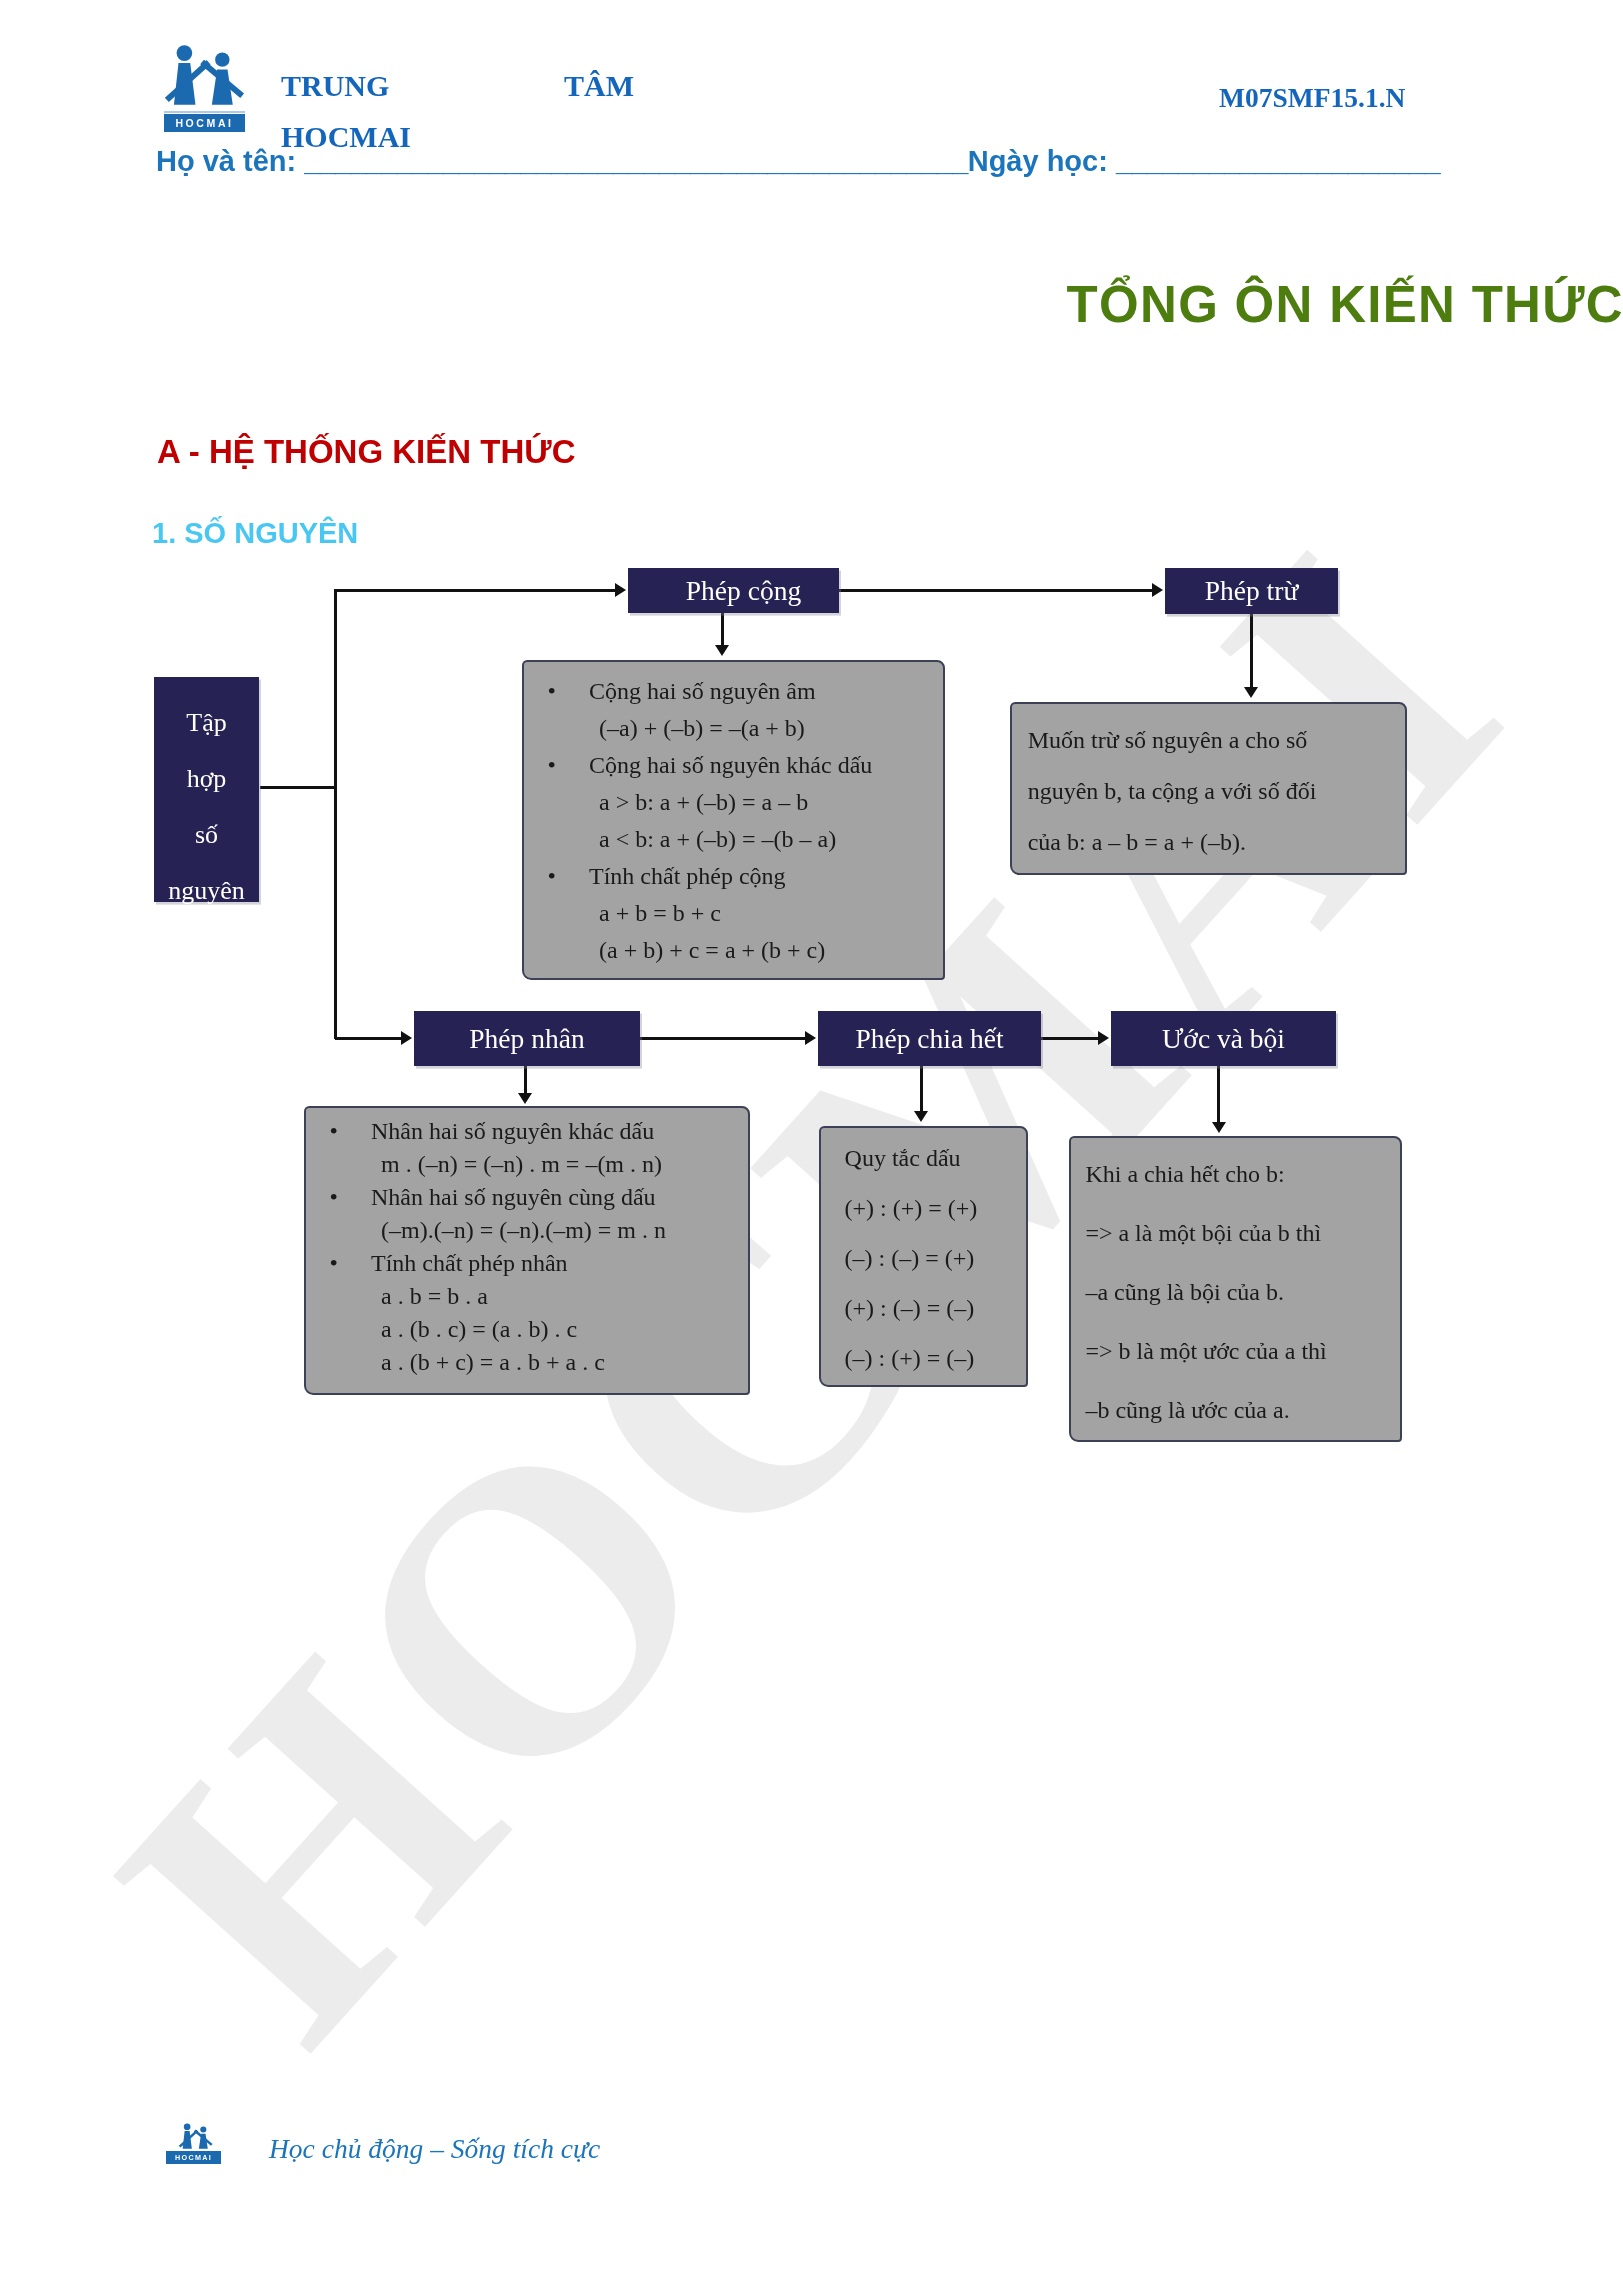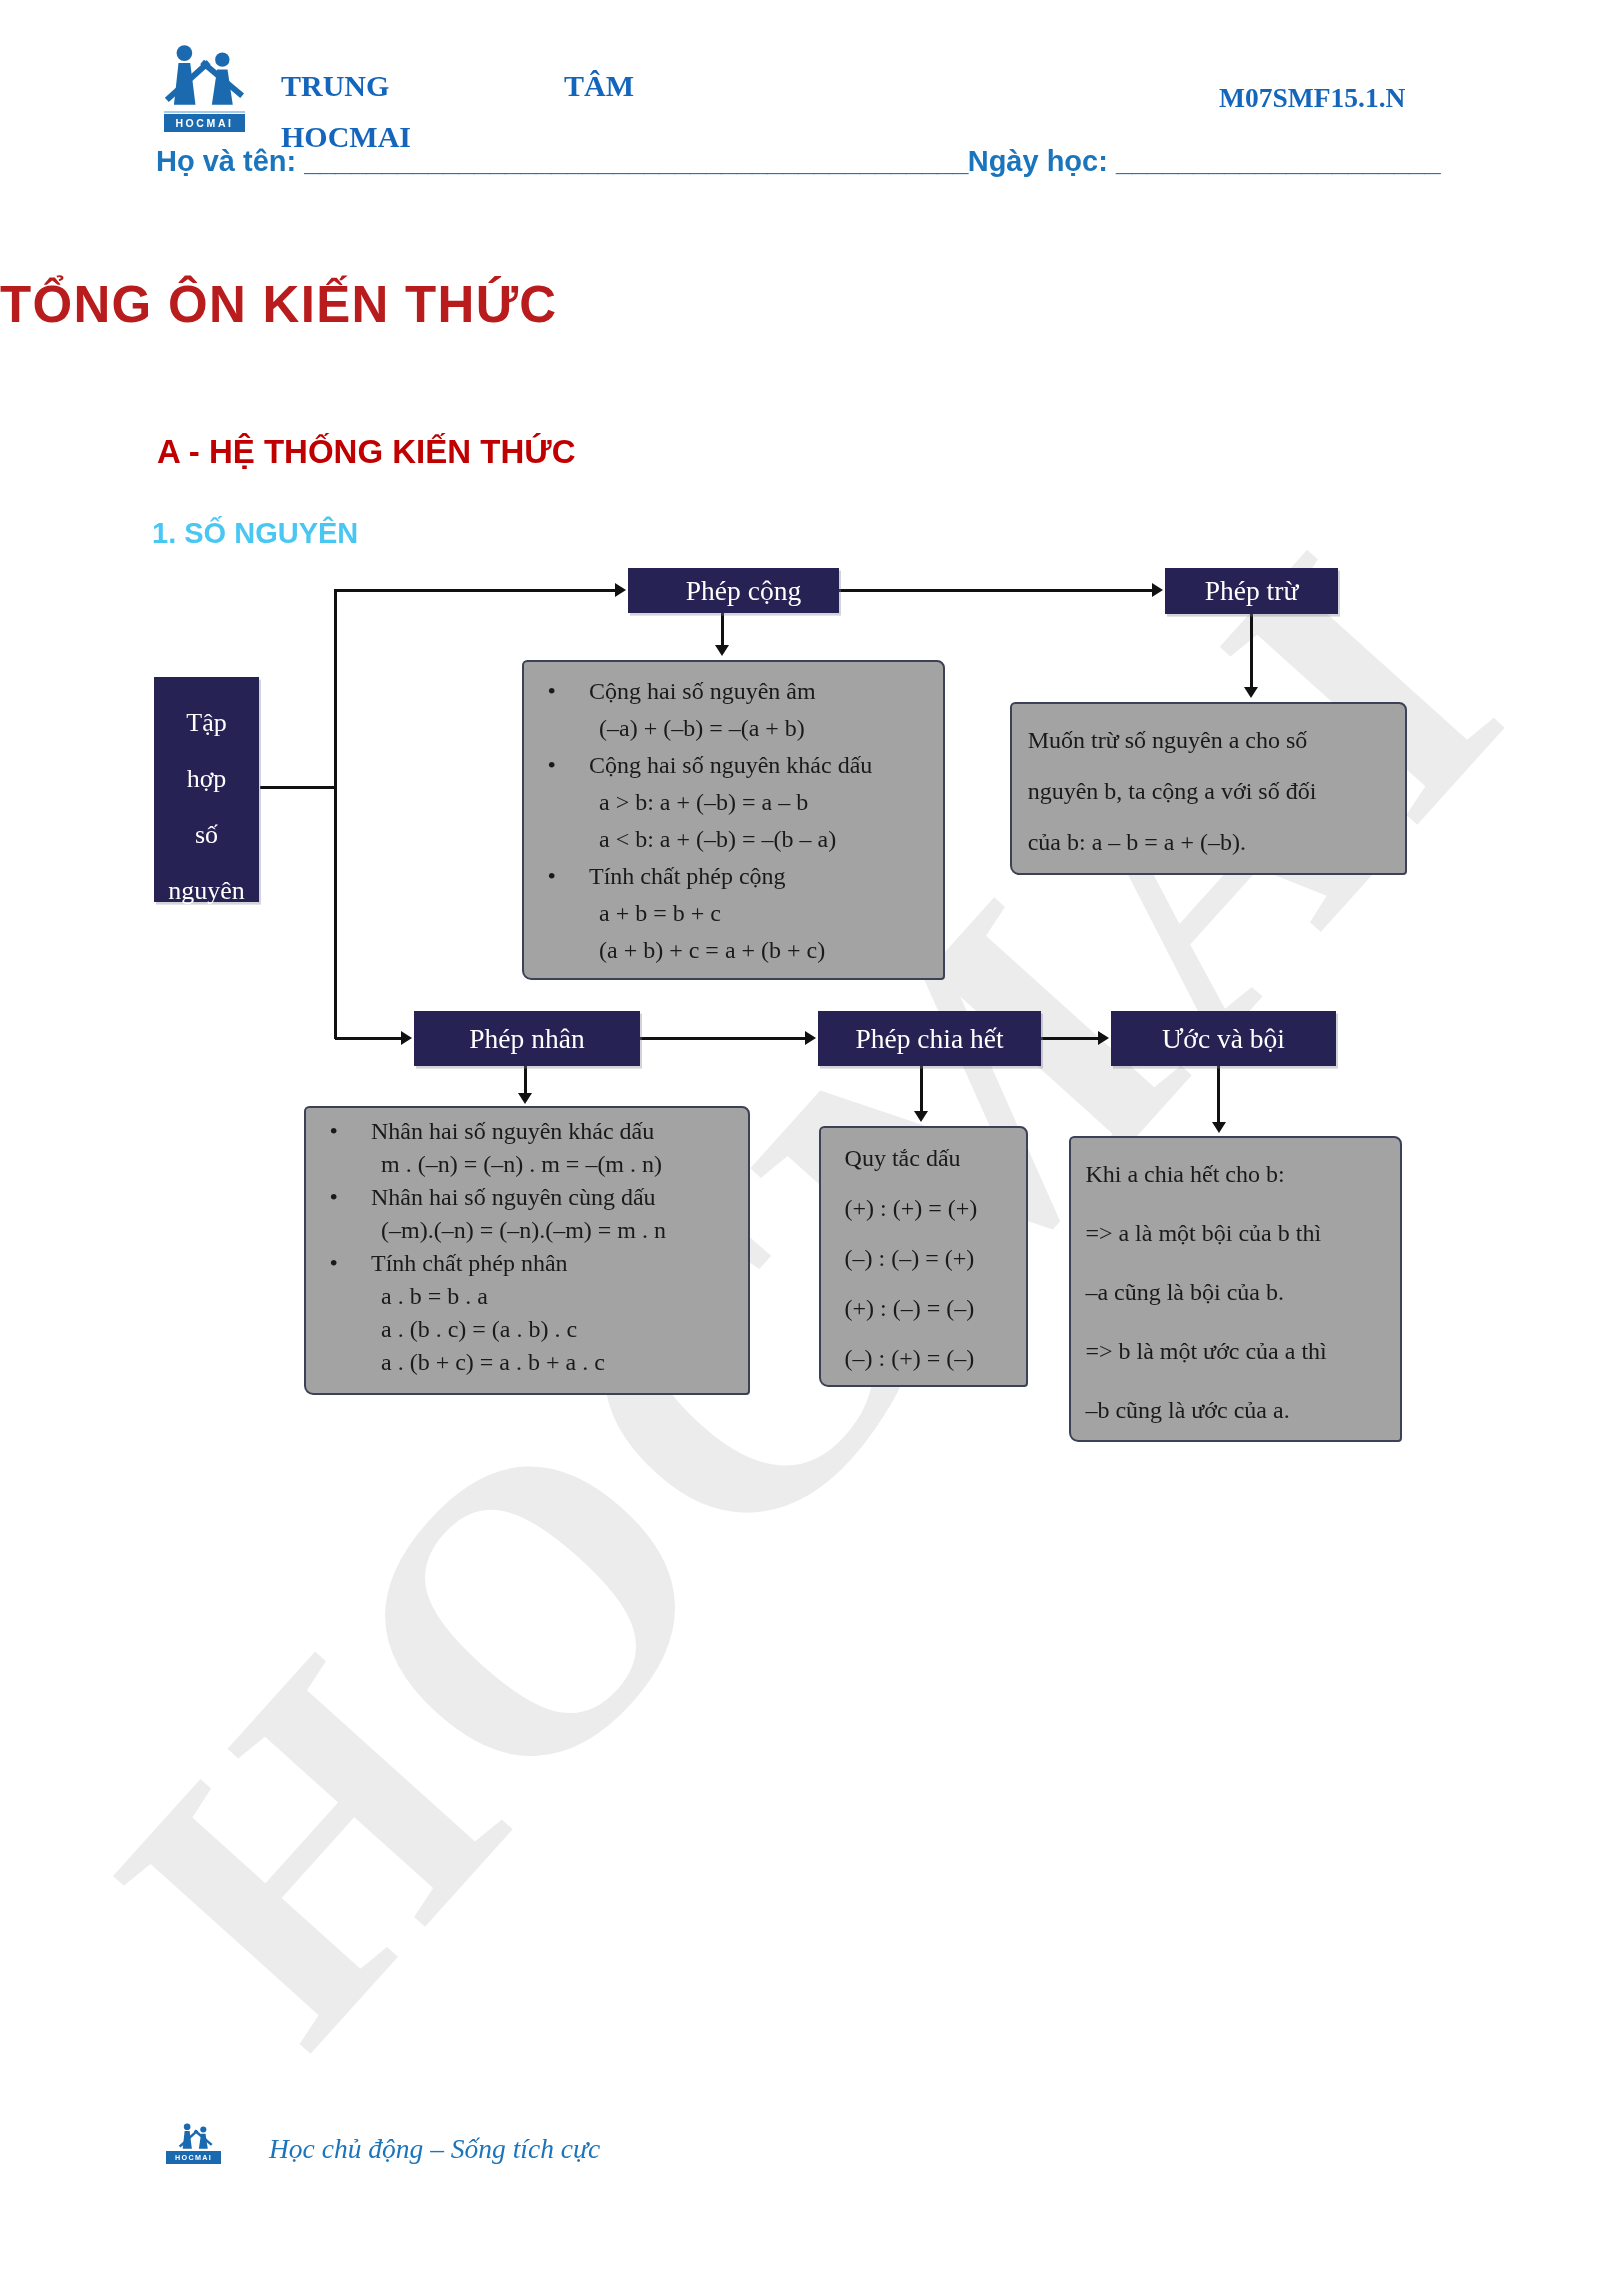--- a/index.html
+++ b/index.html
@@ -19,21 +19,21 @@
   .brand{position:absolute;left:281px;top:67px;width:353px;color:#1466bd;
     font-family:"Liberation Serif",serif;font-weight:bold;font-size:30px;line-height:37px;}
   .brand .l1{display:flex;justify-content:space-between;}
   .brand .l2{margin-top:14.4px;}
   .doccode{position:absolute;left:1219px;top:82px;color:#1466bd;font-family:"Liberation Serif",serif;
     font-weight:bold;font-size:27.5px;}
   .nameline{position:absolute;left:156px;top:145px;width:1440px;color:#1b75bc;
     font-family:"Liberation Sans",sans-serif;font-weight:bold;font-size:29px;white-space:nowrap;}
   .nameline .fill{letter-spacing:-0.7px;}
   
-  .title{position:absolute;left:0;top:275px;width:1624px;text-align:left;color:#b91c1c;
+  .title{position:absolute;left:0;top:275px;width:1624px;text-align:right;color:#4d7c0f;
     font-family:"Liberation Sans",sans-serif;font-weight:bold;font-size:51px;letter-spacing:1.3px;}
   .heada{position:absolute;left:157px;top:433px;color:#c00000;
     font-family:"Liberation Sans",sans-serif;font-weight:bold;font-size:33px;}
   .head1{position:absolute;left:152px;top:517px;color:#49c7f3;
     font-family:"Liberation Sans",sans-serif;font-weight:bold;font-size:29px;}
   
   .node{position:absolute;background:#262254;color:#ffffff;z-index:2;
     font-family:"Liberation Serif",serif;font-size:27.5px;
     display:flex;align-items:center;justify-content:center;
     box-shadow:2px 2.6px 0 rgba(130,130,150,.35);}

